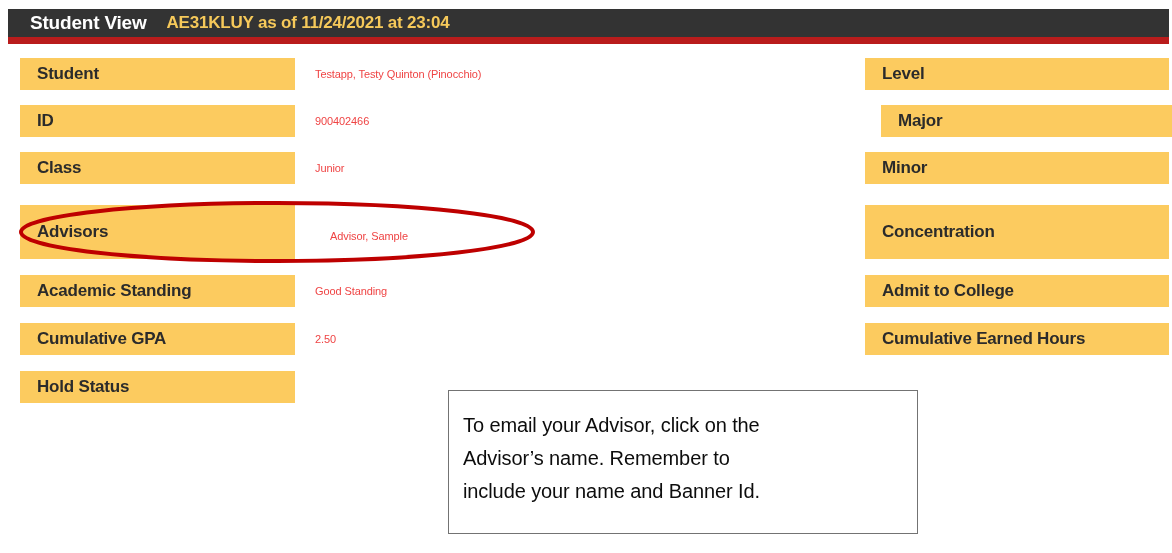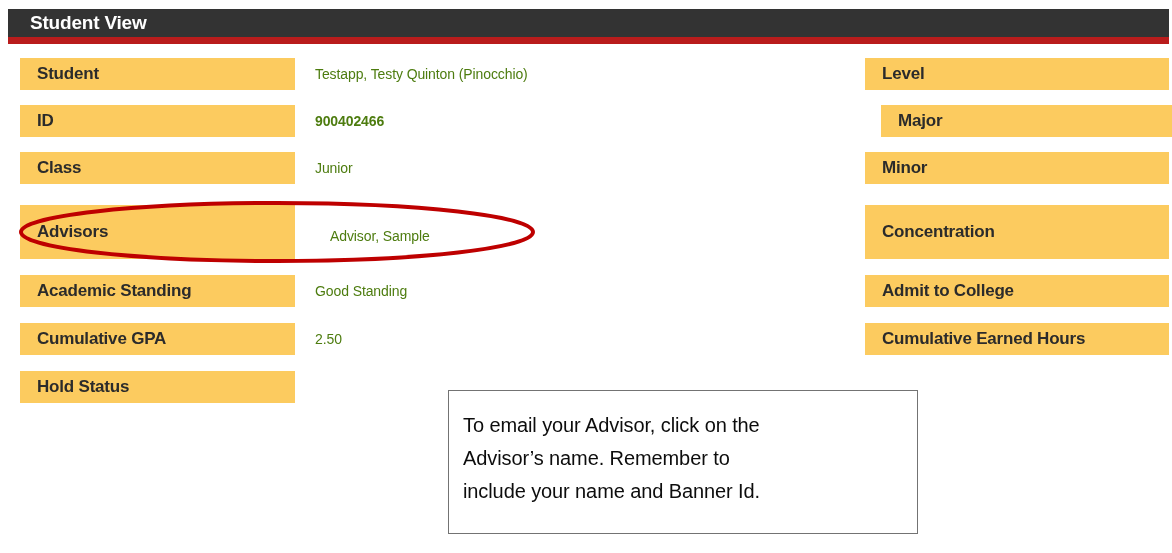--- a/index.html
+++ b/index.html
@@ -69,22 +69,22 @@
     font-size: 17px;
     letter-spacing: -0.2px;
     margin-left: 17px;
     white-space: nowrap;
   }
   .field-value {
     position: absolute;
     height: 32px;
     display: flex;
     align-items: center;
-    color: #4d7c0f;
-    font-size: 14px;
+    color: #ef4444;
+    font-size: 11px;
     letter-spacing: -0.1px;
     white-space: nowrap;
     text-align: center;
   }
 
   
   .col-left  { left: 20px; width: 275px; }
   .col-right { left: 865px; width: 304px; }
   .val-left  { left: 315px; }
 
@@ -125,35 +125,36 @@
     line-height: 33px;
     letter-spacing: -0.1px;
     white-space: pre-line;
   }
 </style>
 </head>
 <body>
 
 <div id="header-bar">
   <span id="header-title">Student View</span>
+  <span id="header-meta">AE31KLUY as of 11/24/2021 at 23:04</span>
 </div>
 
 <div class="field-row col-left" style="top:58px;">
   <div class="field-label">
     <span>Student</span>
   </div>
 </div>
 <div class="field-value val-left" style="top:58px;">Testapp, Testy Quinton (Pinocchio)</div>
 
 <div class="field-row col-left" style="top:105px;">
   <div class="field-label">
     <span>ID</span>
   </div>
 </div>
-<div class="field-value val-left" style="top:105px;font-weight:bold;">900402466</div>
+<div class="field-value val-left" style="top:105px;">900402466</div>
 
 <div class="field-row col-left" style="top:152px;">
   <div class="field-label">
     <span>Class</span>
   </div>
 </div>
 <div class="field-value val-left" style="top:152px;">Junior</div>
 
 <div class="field-row col-left row-tall" style="top:205px;">
   <div class="field-label">

